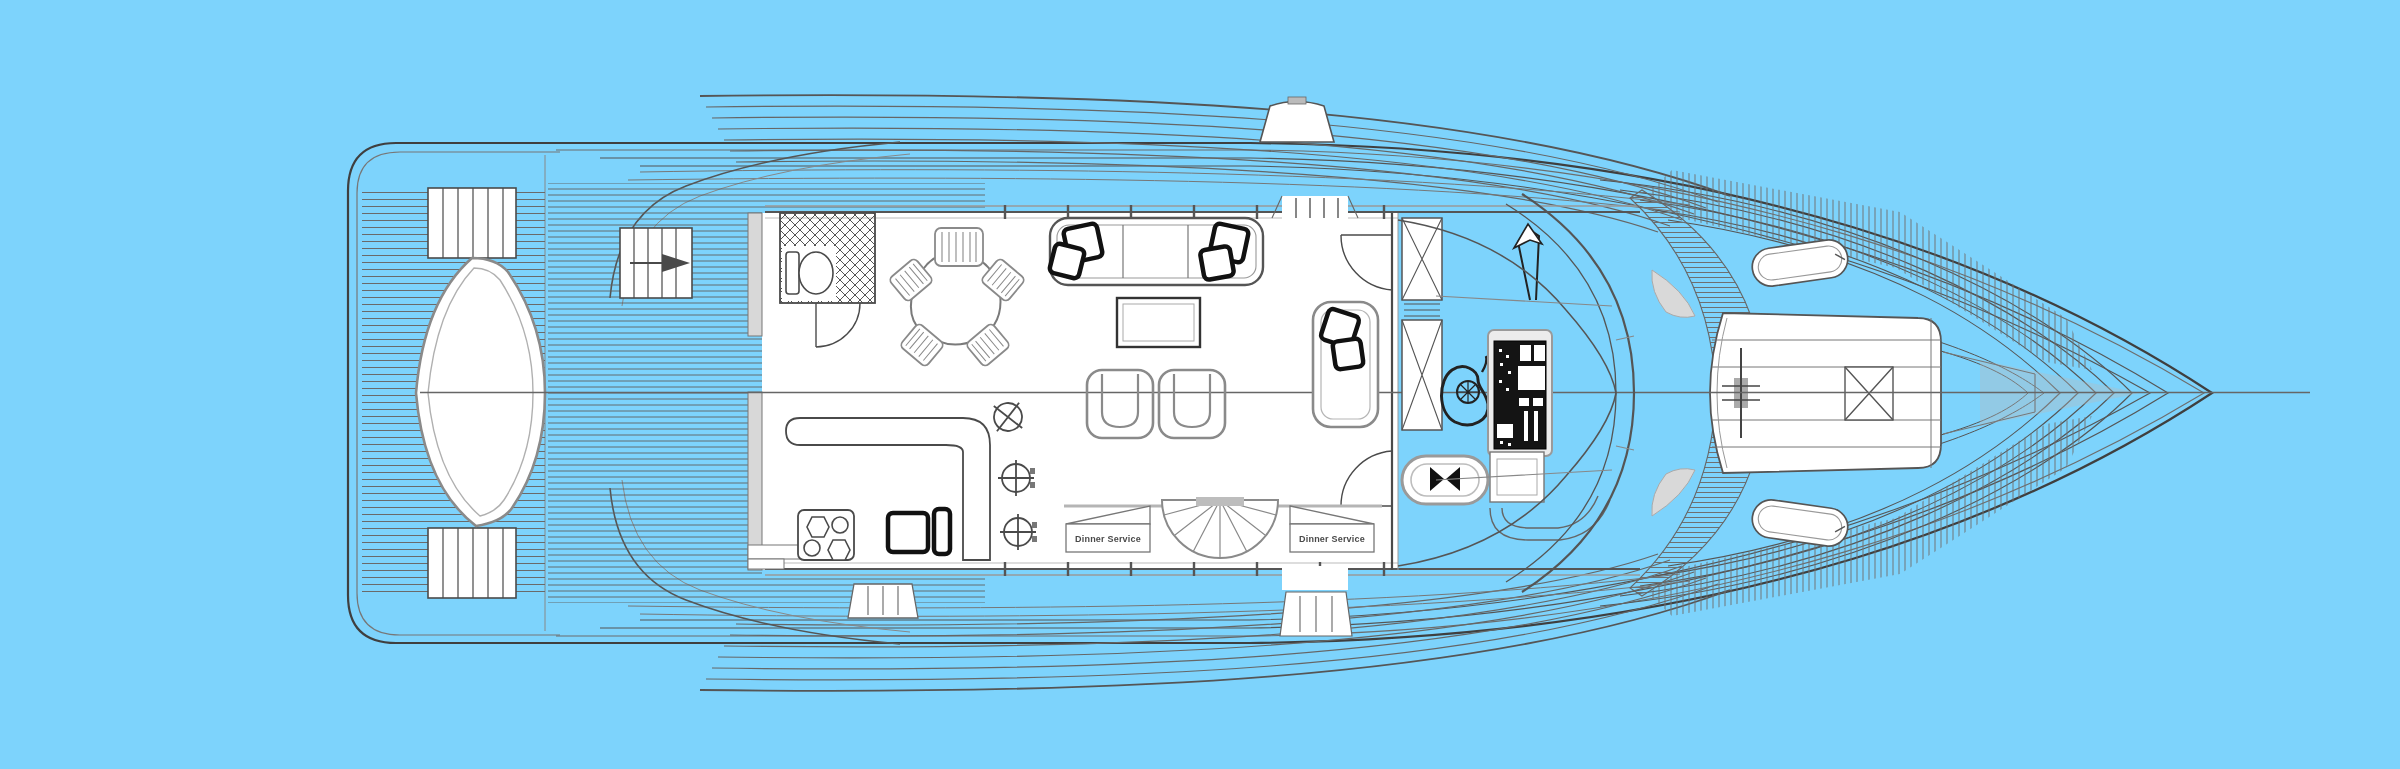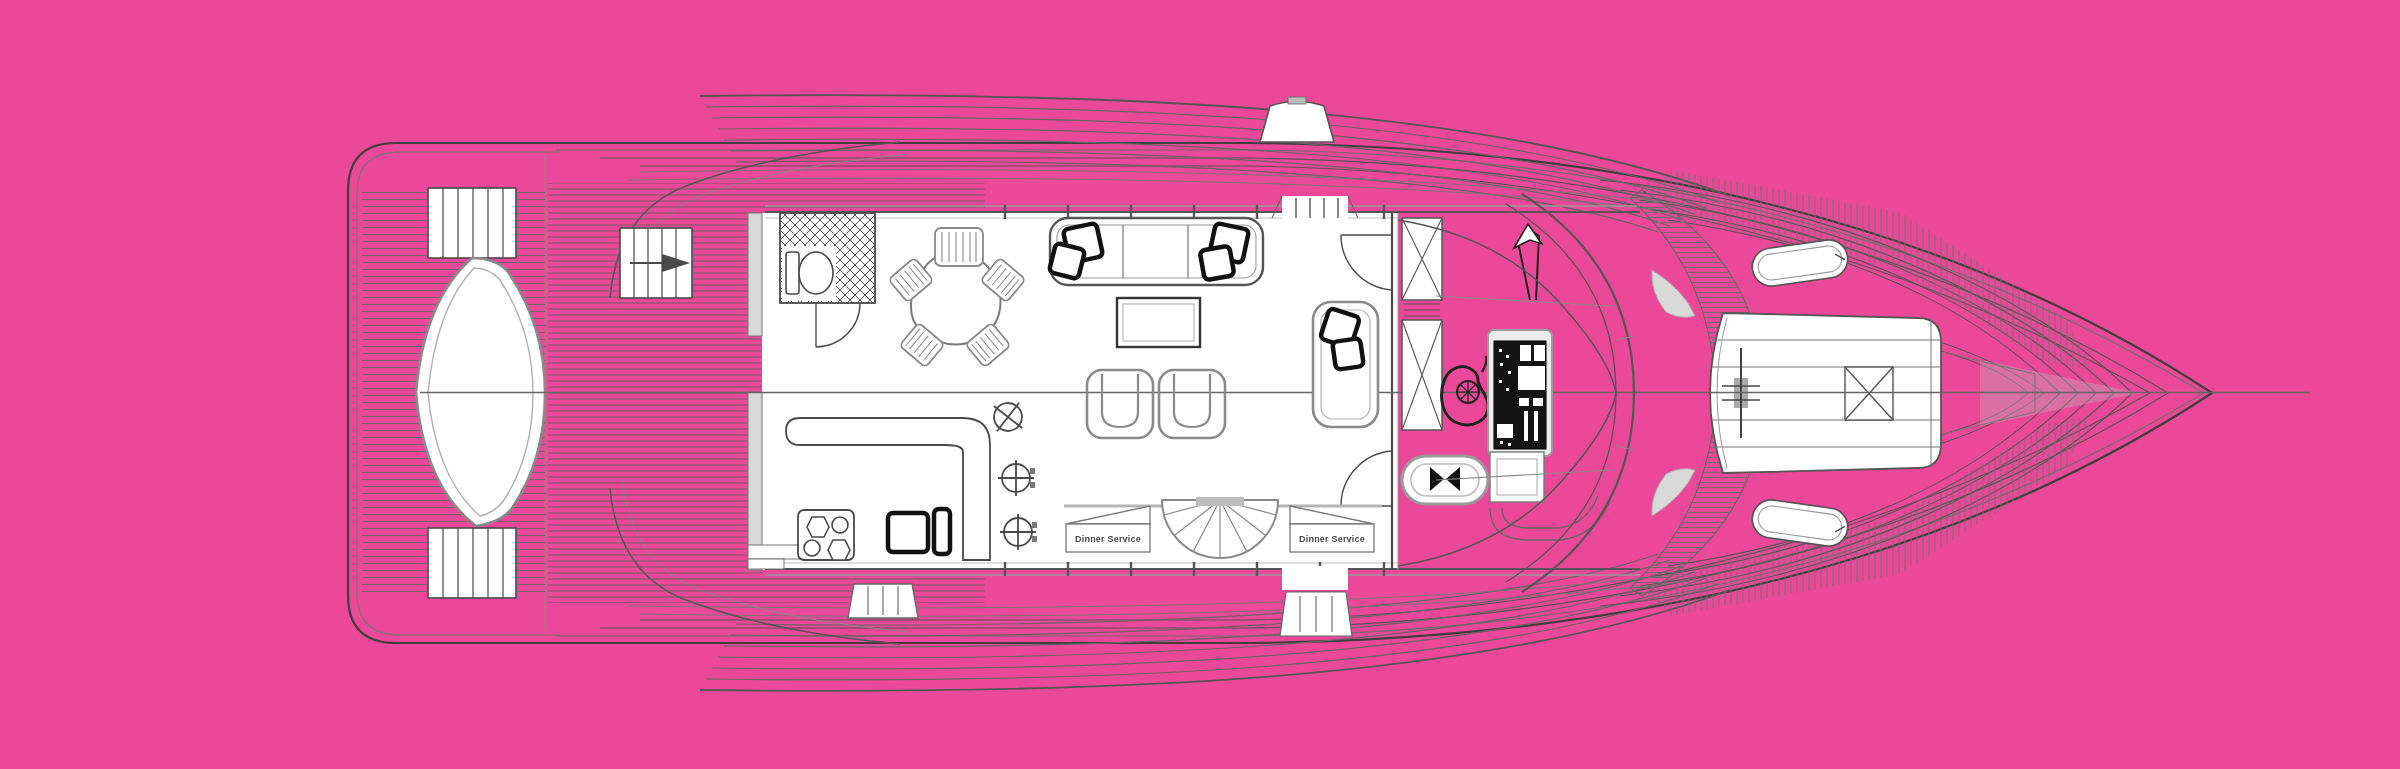--- a/index.html
+++ b/index.html
@@ -1,17 +1,17 @@
 <!DOCTYPE html>
 <html><head>
 <meta charset="utf-8">
 <style>
   html,body{margin:0;padding:0;background:#ffffff;}
   body{font-family:"Liberation Sans", sans-serif;}
-  .stage{position:relative;width:2400px;height:769px;background:#ec4899;overflow:hidden;}
+  .stage{position:relative;width:2400px;height:769px;background:#7dd3fc;overflow:hidden;}
   svg{display:block;}
   text.stair-label{font-family:"Liberation Sans",sans-serif;font-size:9px;font-weight:bold;fill:#4a4a4a;letter-spacing:.2px;}
 </style>
 </head>
 <body>
 
 <div class="stage">
 <svg viewBox="0 0 2400 769" width="2400" height="769">
   <defs>
     <pattern id="pH7" width="8" height="7" patternUnits="userSpaceOnUse">

